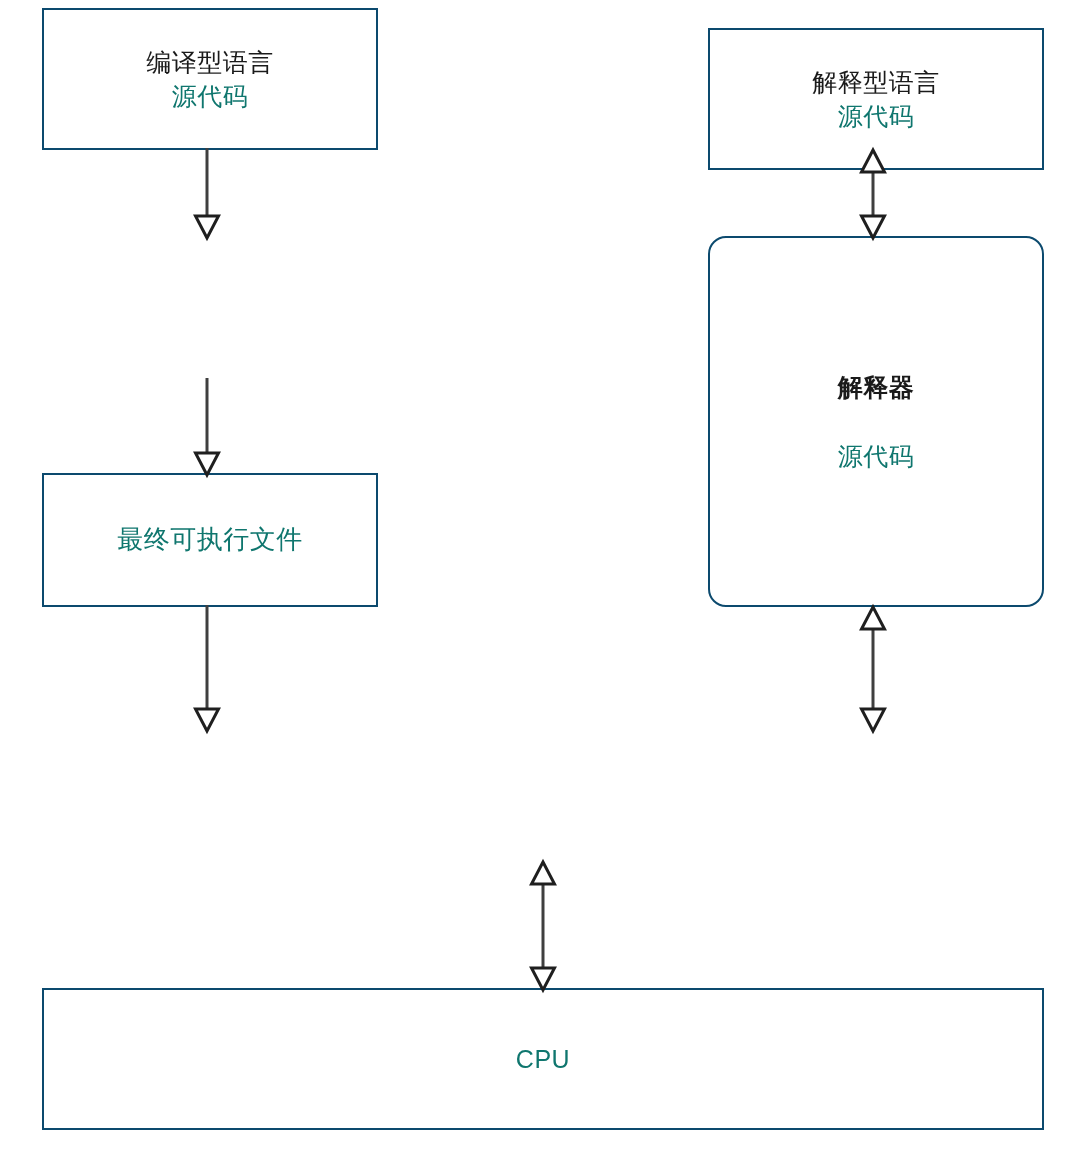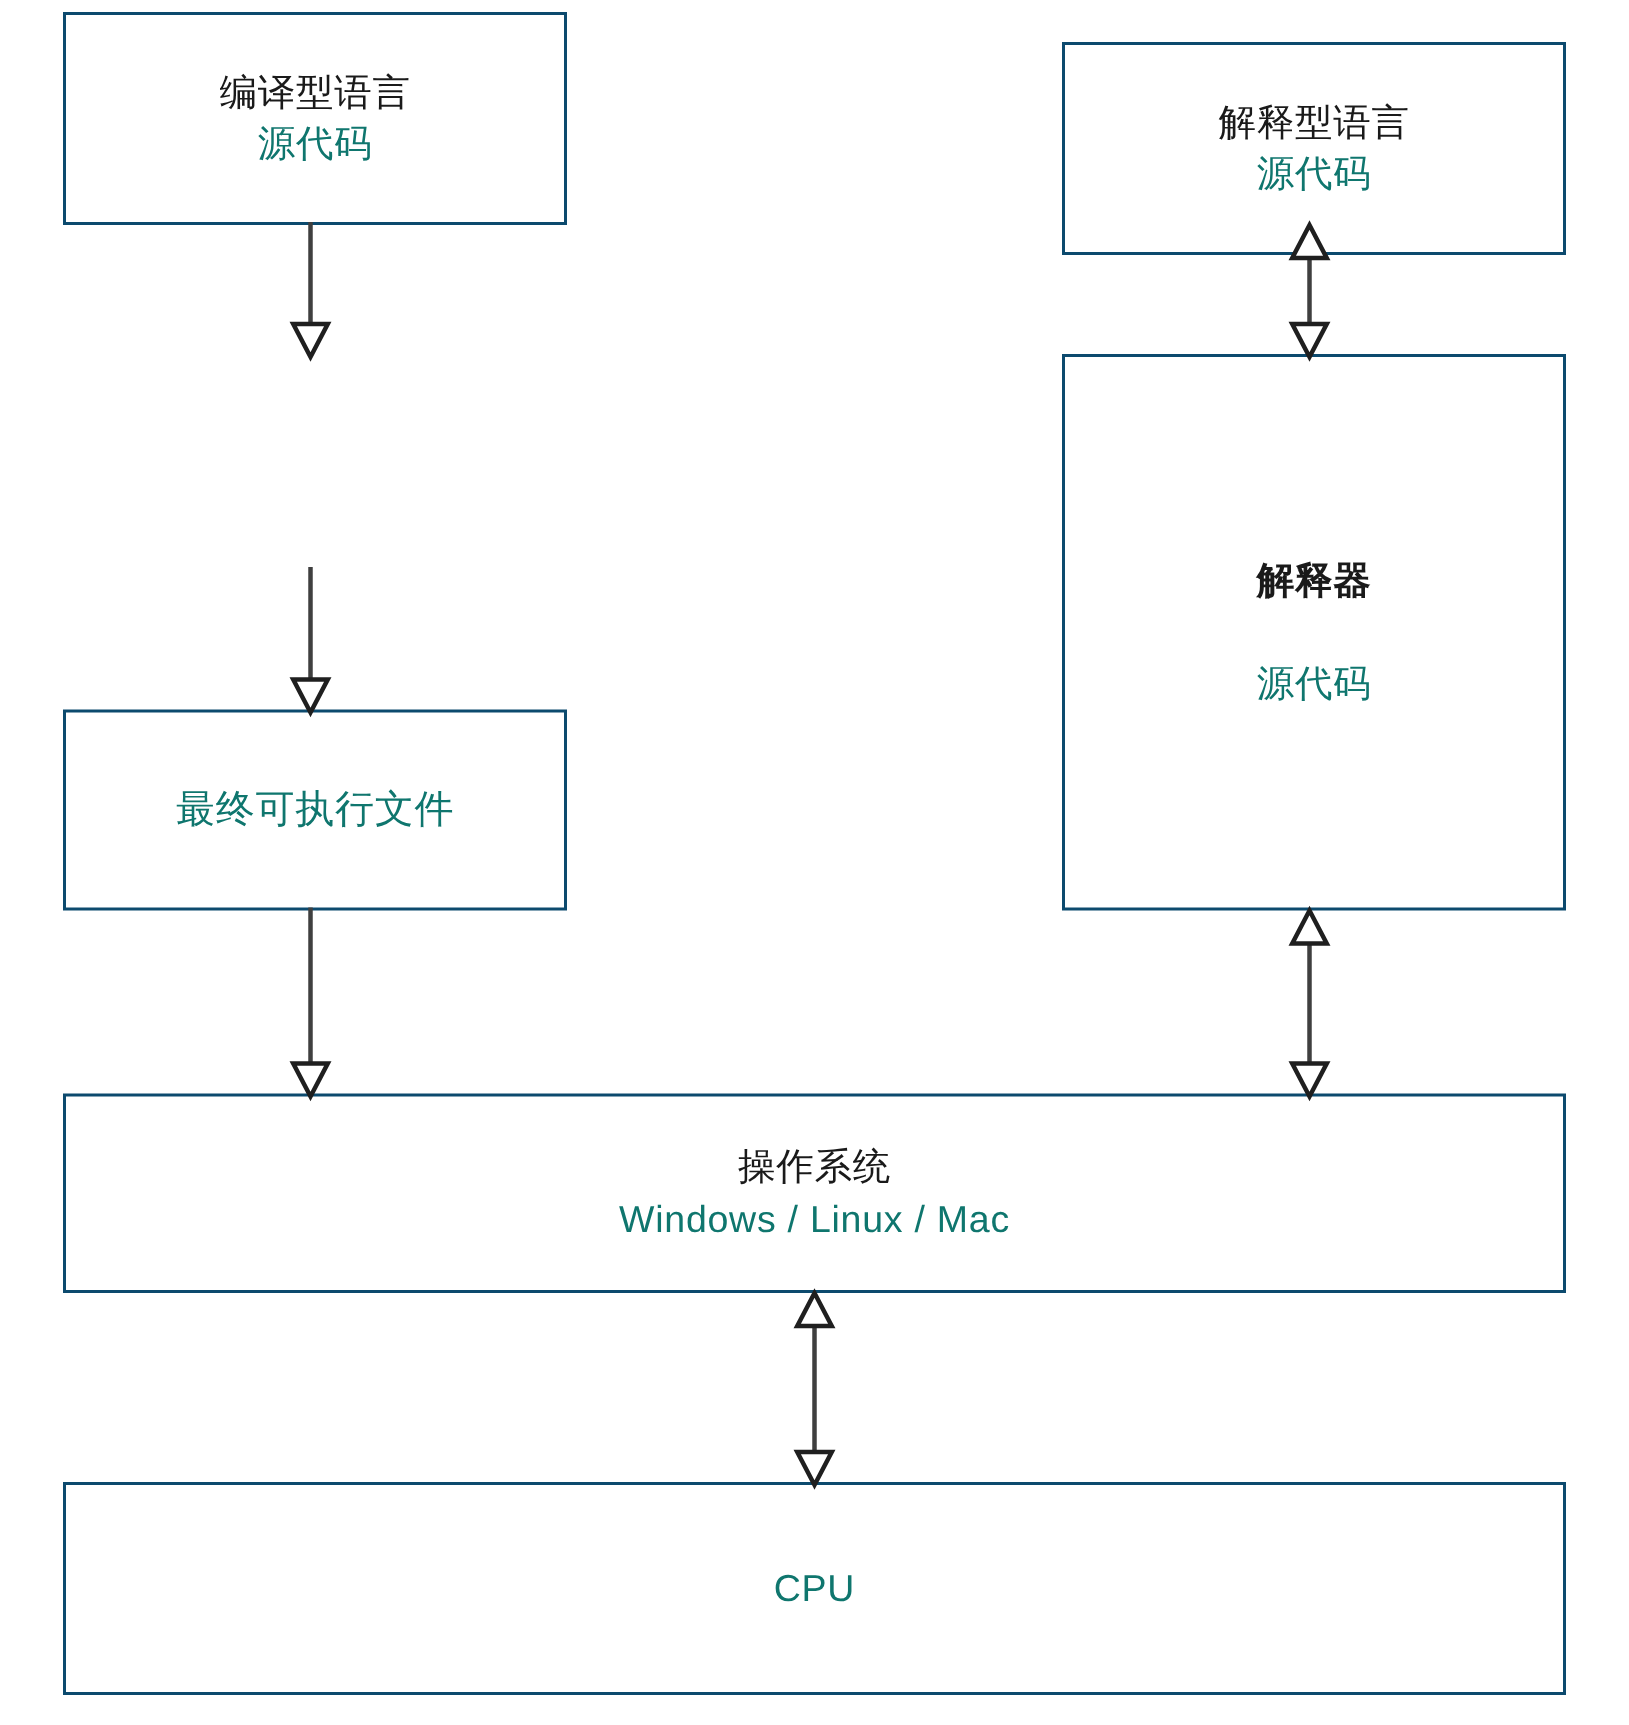--- a/index.html
+++ b/index.html
@@ -48,21 +48,21 @@
     font-weight: normal;
     font-size: 26px;
   }
   .gap-lg { height: 34px; }
 
   
   #node-compiled-source   { left: 42px;  top: 8px;    width: 336px;  height: 142px; }
   #node-compiler          { left: 42px;  top: 236px;  width: 336px;  height: 144px; }
   #node-executable        { left: 42px;  top: 473px;  width: 336px;  height: 134px; }
   #node-interpreted-source{ left: 708px; top: 8px;    width: 336px;  height: 142px; margin-top: 20px; }
-  #node-interpreter       { left: 708px; top: 236px;  width: 336px;  height: 371px; }
+  #node-interpreter       { left: 708px; top: 236px;  width: 336px;  height: 371px; border-radius: 18px; }
   #node-os                { left: 42px;  top: 729px;  width: 1002px; height: 133px; }
   #node-cpu               { left: 42px;  top: 988px;  width: 1002px; height: 142px; }
 
   
   .connector {
     position: absolute;
     overflow: visible;
   }
   .connector svg { display: block; overflow: visible; }
 
@@ -92,24 +92,20 @@
     <div class="line-black">解释型语言</div>
     <div class="line-red">源代码</div>
   </div>
 
   <div class="node" id="node-interpreter">
     <div class="line-black bold">解释器</div>
     <div class="gap-lg"></div>
     <div class="line-red">源代码</div>
   </div>
 
-  <div class="node" id="node-os">
-    <div class="line-black">操作系统</div>
-    <div class="line-red">Windows / Linux / Mac</div>
-  </div>
 
   <div class="node" id="node-cpu">
     <div class="line-red">CPU</div>
   </div>
 
   <div class="connector" id="conn-source-to-compiler">
     <svg width="42" height="92" viewBox="0 0 42 92">
       <line x1="21" y1="0" x2="21" y2="70" stroke="#3f3f3f" stroke-width="3"></line>
       <polygon points="9.5,68 32.5,68 21,90" fill="#ffffff" stroke="#1f1f1f" stroke-width="3" stroke-linejoin="miter"></polygon>
     </svg>

